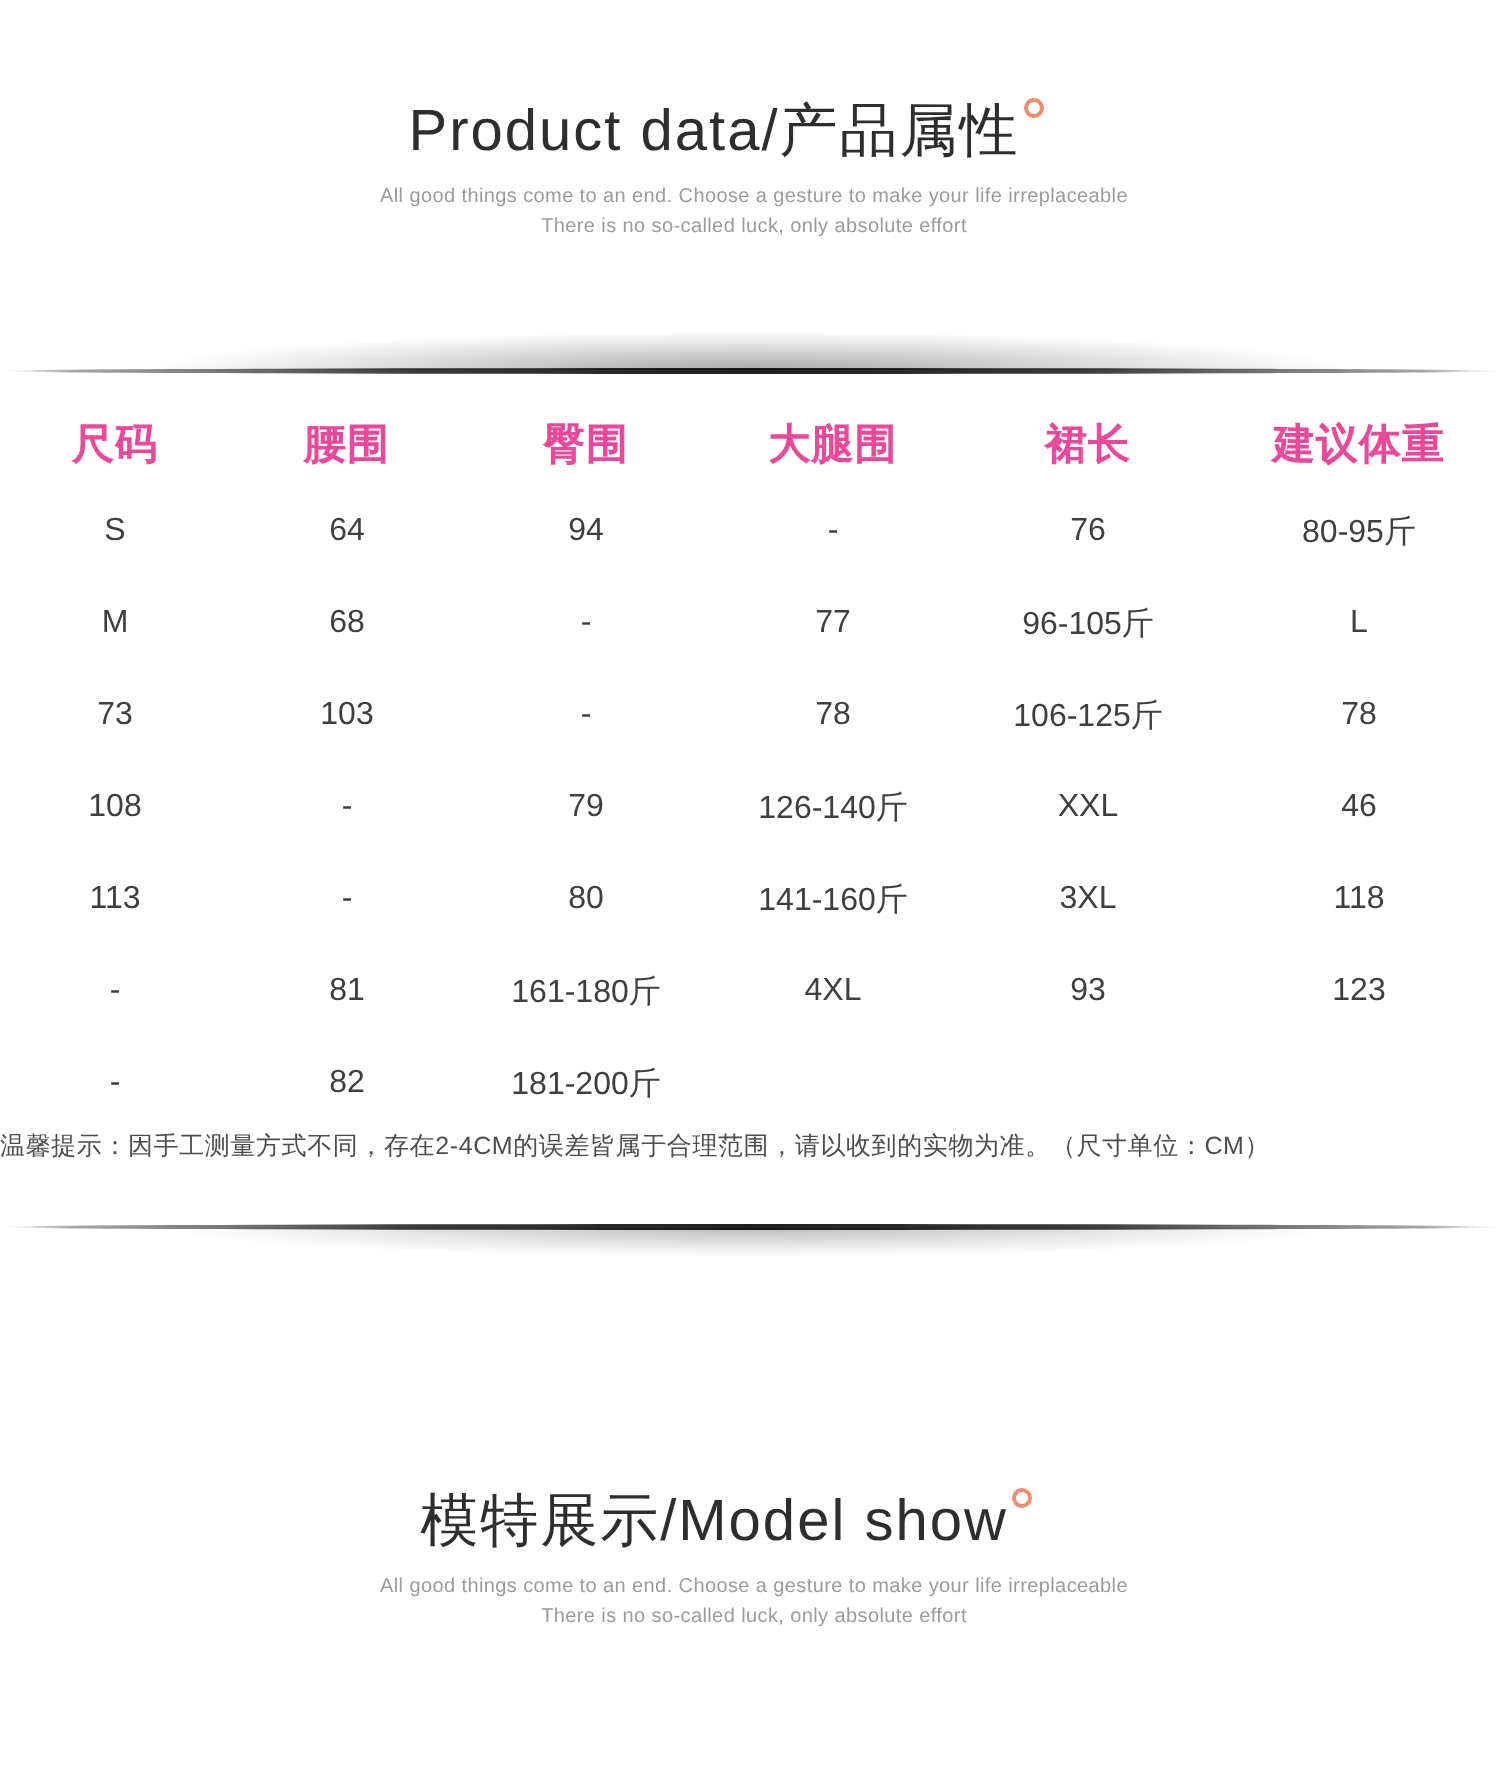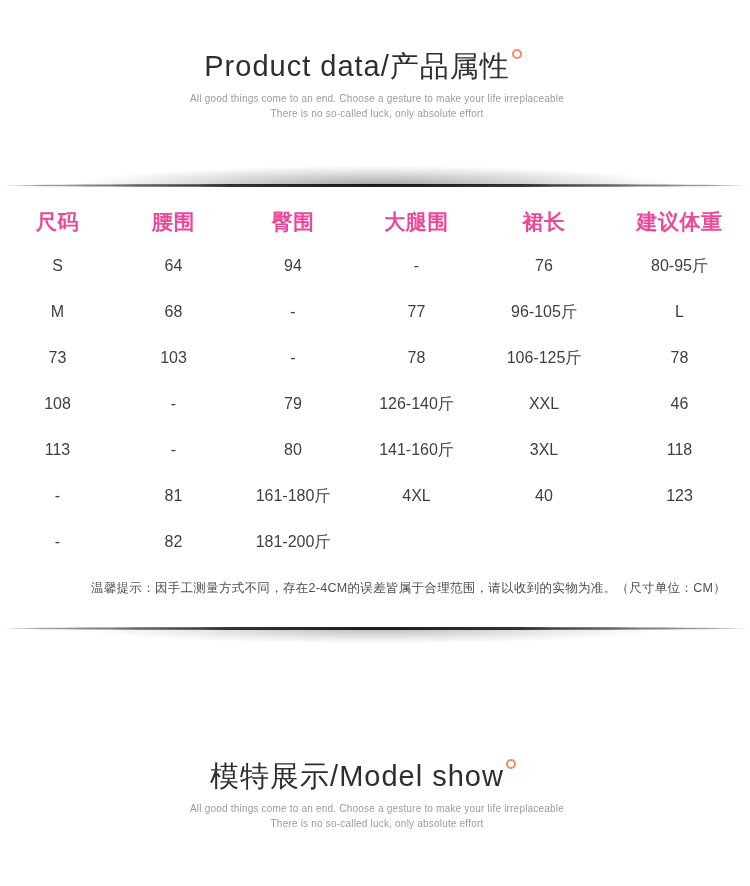--- a/index.html
+++ b/index.html
@@ -60,23 +60,22 @@
   }
   .size-table .th{
     height:42px;display:flex;align-items:center;justify-content:center;
     font-size:21px;font-weight:700;color:#ec4899;letter-spacing:.5px;
   }
   .size-table .td{
     height:46px;display:flex;align-items:center;justify-content:center;
     font-size:16px;font-weight:300;color:#3f3f3f;
   }
   .size-note{
-    margin-top:15px;text-align:right;font-size:12.5px;color:#4d4d4d;
+    text-align:left;font-size:12.5px;color:#4d4d4d;
     letter-spacing:.3px;
-    padding-left:16px;
   }
 </style>
 </head>
 <body>
 
 <div class="page">
 
   <div class="sec-header header1">
     <div class="title-row">
       <span>Product data/产品属性</span><span class="ring" style="border-color: rgb(239, 139, 110);"></span>
@@ -126,21 +125,21 @@
       <div class="td">113</div>
       <div class="td">-</div>
       <div class="td">80</div>
       <div class="td">141-160斤</div>
       <div class="td">3XL</div>
       <div class="td">118</div>
       <div class="td">-</div>
       <div class="td">81</div>
       <div class="td">161-180斤</div>
       <div class="td">4XL</div>
-      <div class="td">40</div>
+      <div class="td">93</div>
       <div class="td">123</div>
       <div class="td">-</div>
       <div class="td">82</div>
       <div class="td">181-200斤</div>
     </div>
 
   <div class="size-note">温馨提示：因手工测量方式不同，存在2-4CM的误差皆属于合理范围，请以收到的实物为准。（尺寸单位：CM）</div>
 
   <div class="divider divider-b">
     <div class="line"></div>

